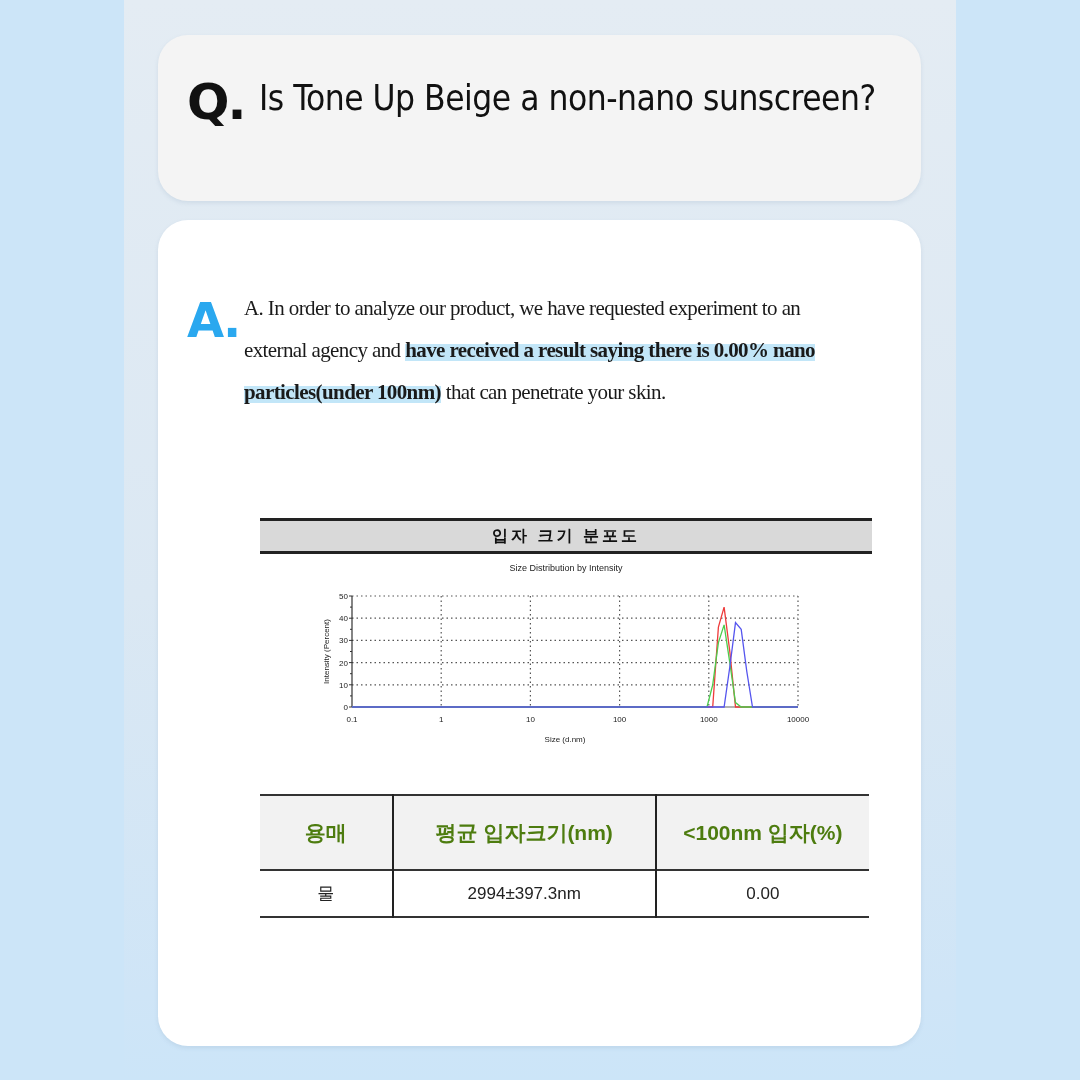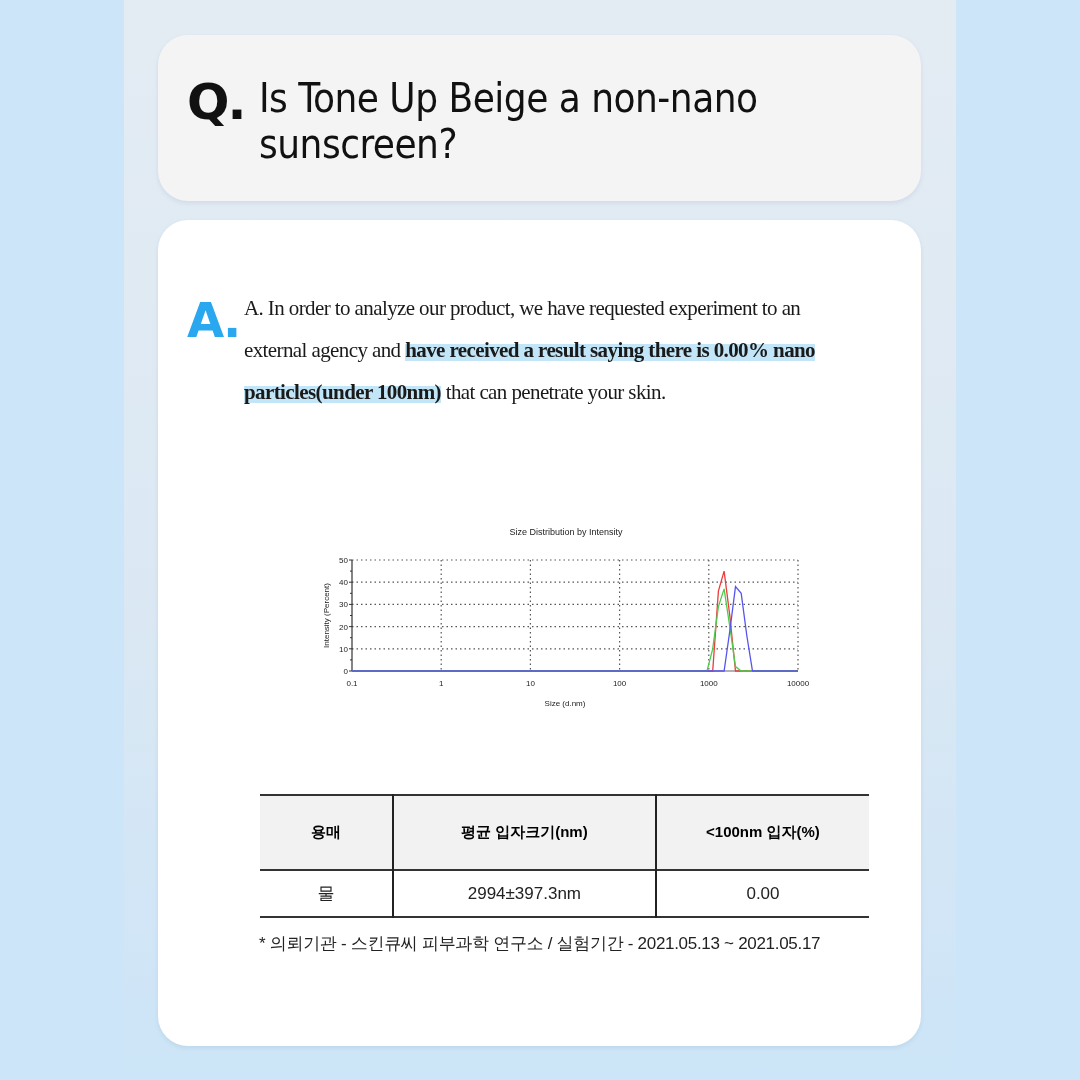--- a/index.html
+++ b/index.html
@@ -20,21 +20,21 @@
   .a-card { top: 220px; height: 826px; background: #ffffff; }
 
   .q-mark {
     position: absolute; left: 29px; top: 42px;
     font-family: "DejaVu Sans", sans-serif; font-weight: bold; font-size: 50px;
     color: #111; letter-spacing: -2px; line-height: 1;
   }
   .q-text {
     position: absolute; left: 101px; top: 40px; width: 620px;
     font-family: "DejaVu Sans Condensed", "DejaVu Sans", sans-serif;
-    font-size: 40px; line-height: 46px; color: #111; font-weight: 500;
+    font-size: 35px; line-height: 46px; color: #111; font-weight: 500;
     letter-spacing: -0.5px;
   }
 
   .a-mark {
     position: absolute; left: 29px; top: 76px;
     font-family: "DejaVu Sans", sans-serif; font-weight: bold; font-size: 48px;
     color: #2aa8ef; letter-spacing: -2px; line-height: 1;
   }
   .a-text {
     position: absolute; left: 86px; top: 67px; width: 620px;
@@ -65,21 +65,21 @@
     border-collapse: collapse; font-family: "Liberation Sans", sans-serif;
   }
   .data-table th, .data-table td {
     text-align: center; border-left: 2px solid #4c1d95; border-right: 2px solid #222;
   }
   .data-table tr > :first-child { border-left: none; }
   .data-table tr > :last-child { border-right: none; }
   .data-table thead tr { border-top: 2px solid #333; border-bottom: 2px solid #333; }
   .data-table tbody tr { border-bottom: 2px solid #333; }
   .data-table th {
-    height: 71px; background: #f2f2f2; font-weight: bold; font-size: 15px; color: #000000; margin-top: 20px;
+    height: 71px; background: #f2f2f2; font-weight: bold; font-size: 21px; color: #4d7c0f; margin-top: 20px;
   }
   .data-table td { height: 43px; font-size: 17px; color: #222; background: #fff; }
   .col1 { width: 132px; } .col2 { width: 262px; } .col3 { width: 213px; }
 
   .footnote {
     position: absolute; left: 101px; top: 712px; width: 620px;
     font-family: "Liberation Sans", sans-serif; font-size: 17px; color: #222;
     letter-spacing: -0.3px; white-space: nowrap;
   }
 </style>
@@ -91,20 +91,21 @@
 <div class="card q-card">
   <div class="q-mark">Q.</div>
   <div class="q-text"> Is Tone Up Beige a non-nano sunscreen?</div>
 </div>
 
 <div class="card a-card">
   <div class="a-mark">A.</div>
   <div class="a-text"><span>A. In order to analyze our product, we have requested experiment to an external agency and </span><span class="hl">have received a result saying there is 0.00% nano particles(under 100nm)</span><span> that can penetrate your skin.</span></div>
 
   <div class="chart-block">
+    <div class="chart-header">입자 크기 분포도</div>
     <svg class="chart-svg" id="chart" width="612" height="210" viewBox="0 0 612 210">
         <text x="306" y="17" text-anchor="middle" font-size="9" font-family="&quot;Liberation Sans&quot;, sans-serif" fill="#222">Size Distribution by Intensity</text>
         <text x="88" y="156" text-anchor="end" font-size="8" font-family="&quot;Liberation Sans&quot;, sans-serif" fill="#222">0</text>
         <line x1="89" x2="92" y1="153" y2="153" stroke="#333" stroke-width="1"></line>
         <line x1="92" x2="538" y1="130.8" y2="130.8" stroke="#555" stroke-width="1.2" stroke-dasharray="1.5 3"></line>
         <text x="88" y="133.8" text-anchor="end" font-size="8" font-family="&quot;Liberation Sans&quot;, sans-serif" fill="#222">10</text>
         <line x1="89" x2="92" y1="130.8" y2="130.8" stroke="#333" stroke-width="1"></line>
         <line x1="92" x2="538" y1="108.6" y2="108.6" stroke="#555" stroke-width="1.2" stroke-dasharray="1.5 3"></line>
         <text x="88" y="111.6" text-anchor="end" font-size="8" font-family="&quot;Liberation Sans&quot;, sans-serif" fill="#222">20</text>
         <line x1="89" x2="92" y1="108.6" y2="108.6" stroke="#333" stroke-width="1"></line>
@@ -153,14 +154,13 @@
     </thead>
     <tbody>
       <tr>
         <td>물</td>
         <td>2994±397.3nm</td>
         <td>0.00</td>
       </tr>
     </tbody>
   </table>
 
-  <div class="footnote">* 의뢰기관 - 스킨큐씨 피부과학 연구소 / 실험기간 - 2021.05.13 ~ 2021.05.17</div>
 </div>
 
 </body></html>

